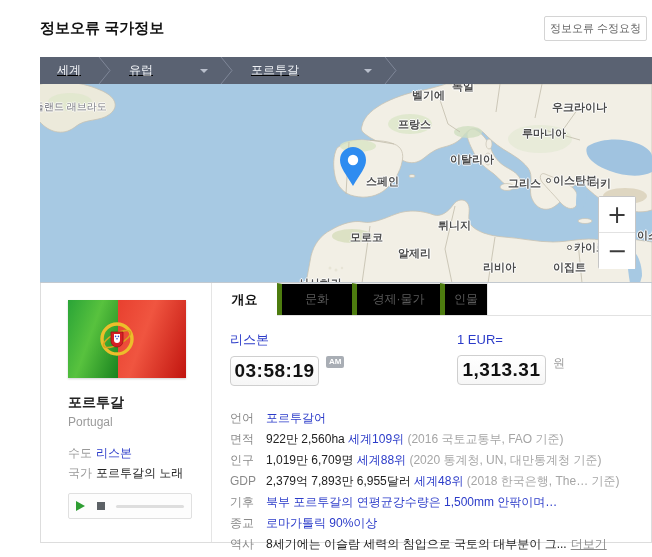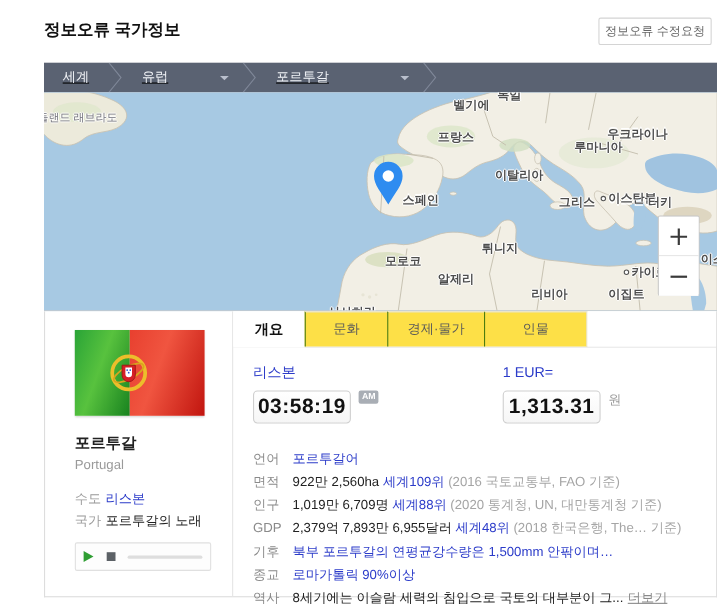--- a/index.html
+++ b/index.html
@@ -63,22 +63,22 @@
   .player { margin-top:10px; width:124px; height:26px; border:1px solid #e0e0e0; border-radius:2px;
     display:flex; align-items:center; padding:0 7px; background:#fdfdfd; }
   .play-ic { width:0; height:0; border-top:5px solid transparent; border-bottom:5px solid transparent;
     border-left:9px solid #2f9e33; cursor:pointer; }
   .stop-ic { width:8px; height:8px; background:#5c6166; margin-left:12px; cursor:pointer; }
   .track { flex:1; height:3px; background:#dedede; border-radius:2px; margin-left:11px; }
 
   
   .tabbar { display:flex; height:33px; border-bottom:1px solid #e2e2e2; }
   .tab { display:flex; align-items:center; justify-content:center; font-size:12px; color:#5a5a5a;
-    background:#fde047; border-left:1px solid #4d7c0f; border-top:1px solid #e6e6e6; cursor:pointer; }
-  .tab.t1{width:75px;} .tab.t2{width:88px;text-align:center;} .tab.t3{width:94px;}
+    background:#000000; border-left:5px solid #4d7c0f; border-top:1px solid #e6e6e6; cursor:pointer; }
+  .tab.t1{width:75px;} .tab.t2{width:88px;text-align:center;} .tab.t3{width:48px;}
   .tab.last { border-right:1px solid #e6e6e6; }
   .tab.active { width:65px; background:#fff; border:none; font-weight:bold; color:#111; font-size:13px;
     margin-bottom:-1px; }
   .tab-rest { flex:1; background:#fff; }
 
   
   .ov { padding:14px 0 0 18px; }
   .clockrow { display:flex; }
   .clockcol { width:227px; }
   .citylink { font-size:13px; color:#2b3bc9; cursor:pointer; display:inline-block; }
@@ -184,21 +184,21 @@
         <path d="M538,158 L542,199"></path>
       </g>
     </svg>
 
     
     <div>
         <span class="map-label region" style="left: -26px; top: 16px;">뉴펀들랜드 래브라도</span>
         <span class="map-label" style="left: 372px; top: 4px;">벨기에</span>
         <span class="map-label" style="left: 412px; top: -5px;">독일</span>
         <span class="map-label" style="left: 358px; top: 33px;">프랑스</span>
-        <span class="map-label" style="left: 512px; top: 16px; margin-top: 14px;">우크라이나</span>
+        <span class="map-label" style="left: 512px; top: 16px;">우크라이나</span>
         <span class="map-label" style="left: 482px; top: 42px;">루마니아</span>
         <span class="map-label" style="left: 410px; top: 68px;">이탈리아</span>
         <span class="map-label" style="left: 326px; top: 90px;">스페인</span>
         <span class="map-label" style="left: 468px; top: 92px;">그리스</span>
         <span class="map-label" style="left: 506px; top: 89px; text-align: center;"><i class="citydot"></i>이스탄불</span>
         <span class="map-label" style="left: 549px; top: 92px;">터키</span>
         <span class="map-label" style="left: 310px; top: 146px;">모로코</span>
         <span class="map-label" style="left: 398px; top: 134px;">튀니지</span>
         <span class="map-label" style="left: 358px; top: 162px;">알제리</span>
         <span class="map-label" style="left: 443px; top: 176px;">리비아</span>

